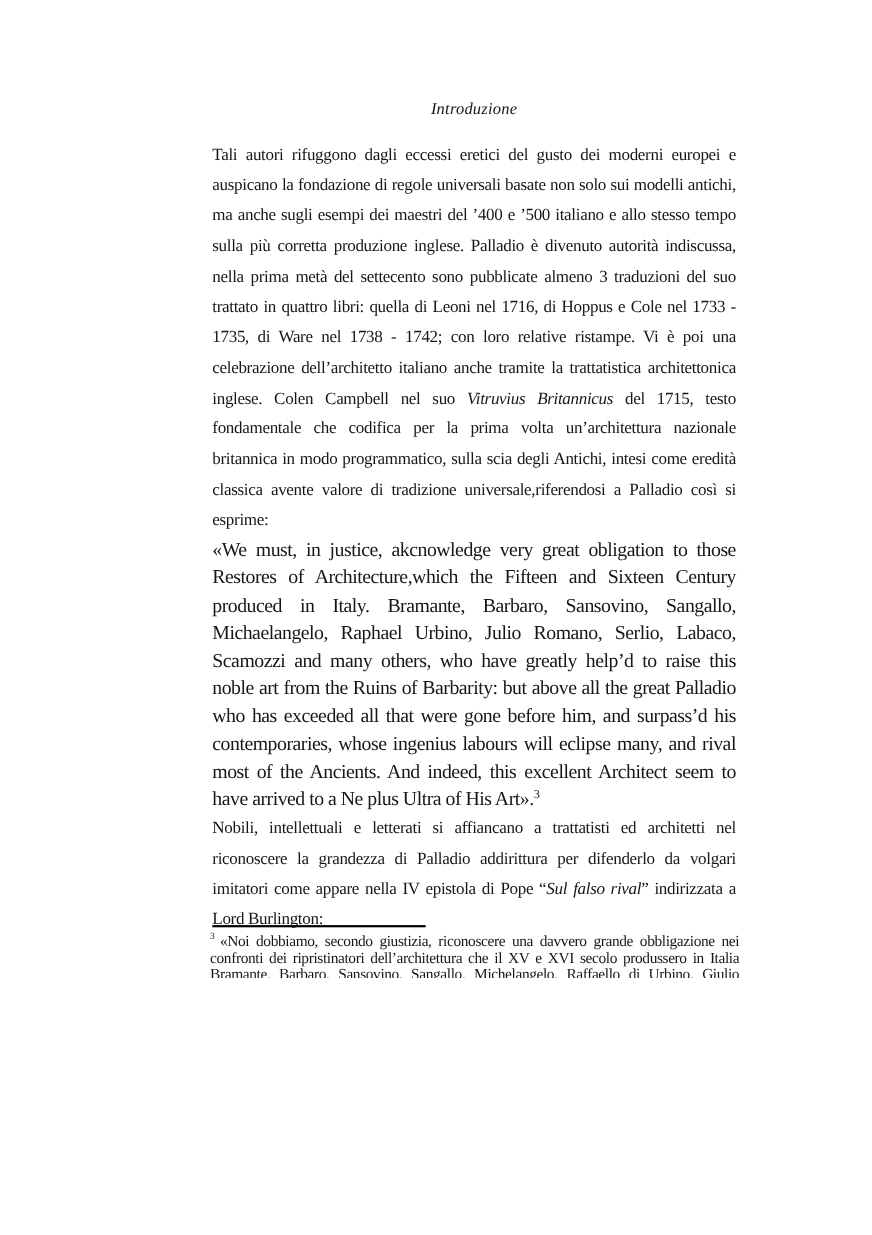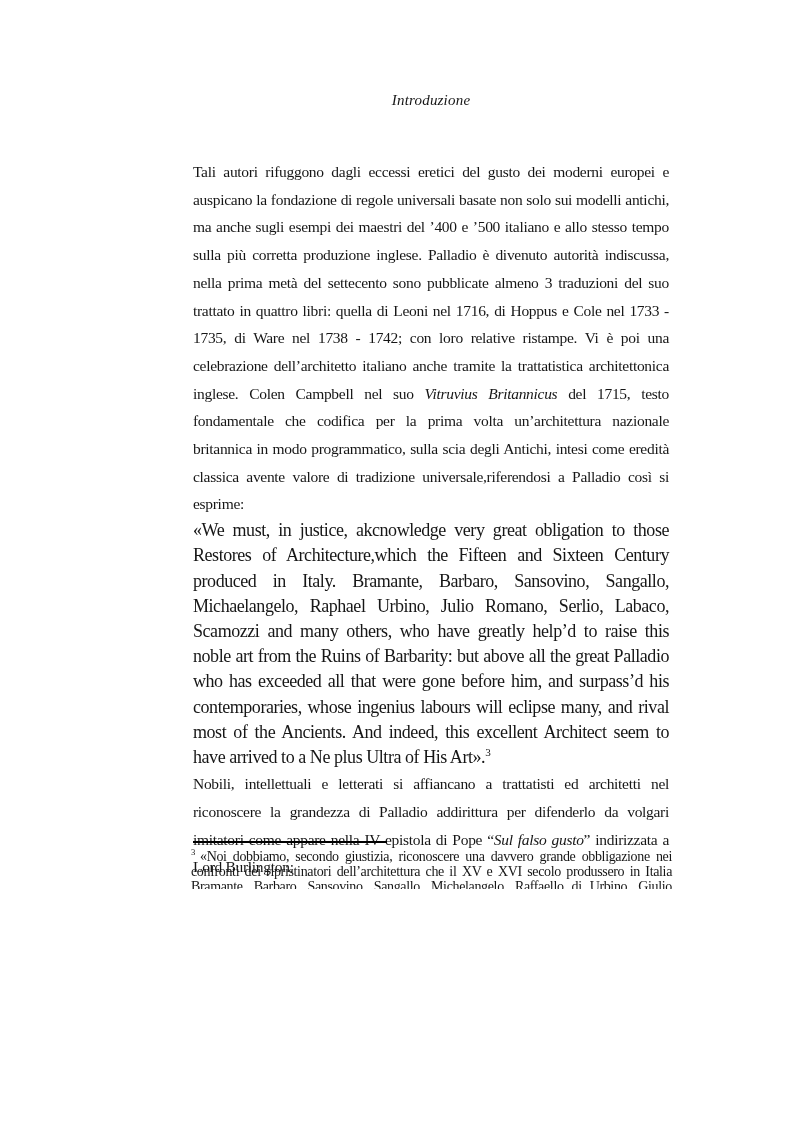--- a/index.html
+++ b/index.html
@@ -21,21 +21,21 @@
     top: 92px;
     left: 193px;
     width: 476px;
     text-align: center;
     font-style: italic;
     font-size: 15px;
     letter-spacing: 0.2px;
   }
   .content {
     position: absolute;
-    top: 158px;
+    top: 127px;
     left: 193px;
     width: 476px;
     text-align: justify;
   }
   .body-par {
     margin: 0;
     font-size: 15.5px;
     line-height: 27.7px;
     letter-spacing: -0.3px;
   }
@@ -86,21 +86,21 @@
 <div class="page">
 
   <div class="running-header">Introduzione</div>
 
   <div class="content">
 
     <p class="body-par"><span>Tali autori  rifuggono dagli eccessi eretici del gusto dei moderni europei e auspicano la fondazione di regole universali basate non solo sui modelli antichi, ma anche sugli esempi dei maestri del ’400 e ’500 italiano e allo stesso tempo sulla più corretta produzione inglese. Palladio è divenuto autorità indiscussa, nella prima metà del settecento sono pubblicate almeno 3 traduzioni del suo trattato in quattro libri: quella di Leoni nel 1716, di Hoppus e Cole nel 1733 - 1735, di Ware nel 1738 - 1742; con loro relative ristampe. Vi è poi una celebrazione dell’architetto italiano anche tramite la trattatistica architettonica inglese. Colen Campbell nel suo </span><span class="italic-run">Vitruvius Britannicus</span><span>  del 1715, testo fondamentale  che codifica per la prima volta un’architettura nazionale britannica in modo programmatico, sulla scia degli Antichi, intesi come eredità classica avente valore di tradizione universale,riferendosi a Palladio così si esprime:</span></p>
 
     <p class="quote-par"><span>«We must, in justice, akcnowledge very great obligation to those Restores of Architecture,which the Fifteen and Sixteen Century produced in Italy. Bramante, Barbaro, Sansovino, Sangallo, Michaelangelo, Raphael Urbino, Julio Romano, Serlio, Labaco, Scamozzi and many others, who have greatly help’d to raise this noble art from the Ruins of  Barbarity: but above all the great Palladio who has exceeded all that were gone before him, and surpass’d his contemporaries, whose ingenius labours will eclipse many, and rival most of the Ancients.   And indeed, this excellent Architect seem to have arrived to a Ne plus Ultra of His Art».</span><sup class="ref">3</sup></p>
 
-    <p class="body-par"><span>Nobili, intellettuali e letterati si affiancano a trattatisti ed architetti nel riconoscere la grandezza di Palladio addirittura per difenderlo da volgari imitatori come appare nella IV epistola di Pope “</span><span class="italic-run">Sul falso gusto</span><span>” indirizzata a Lord Burlington:</span></p>
+    <p class="body-par"><span>Nobili, intellettuali e letterati si affiancano a trattatisti ed architetti nel riconoscere la grandezza di Palladio addirittura per difenderlo da volgari imitatori come appare nella IV epistola di Pope “</span><span class="italic-run">Sul falso rival</span><span>” indirizzata a Lord Burlington:</span></p>
 
   </div>
 
   <div class="fn-rule"></div>
 
   <p class="footnote"><sup class="ref">3</sup><span>«Noi dobbiamo, secondo giustizia, riconoscere una davvero grande obbligazione nei confronti dei ripristinatori dell’architettura che il XV e XVI secolo produssero in Italia Bramante, Barbaro, Sansovino, Sangallo, Michelangelo, Raffaello di Urbino, Giulio Romano, Serio, Labaco, Scamozzi e tanti altri, che grandemente aiutarono a far rinascere questa nobile arte dalle Rovine della Barbaria: soprattutto il grande Palladio, che eccelse su tutto ciò che era prima di lui e sorpassò i suoi contemporanei, il suo ingegnoso lavoro eclisserà molti, e sarà il miglior rivale degli Antichi. E, infatti questo eccellente architetto sembrò essere arrivato al Non plus ultra nella sua arte».</span></p>
 
   <div class="page-number">5</div>
 
 </div>

